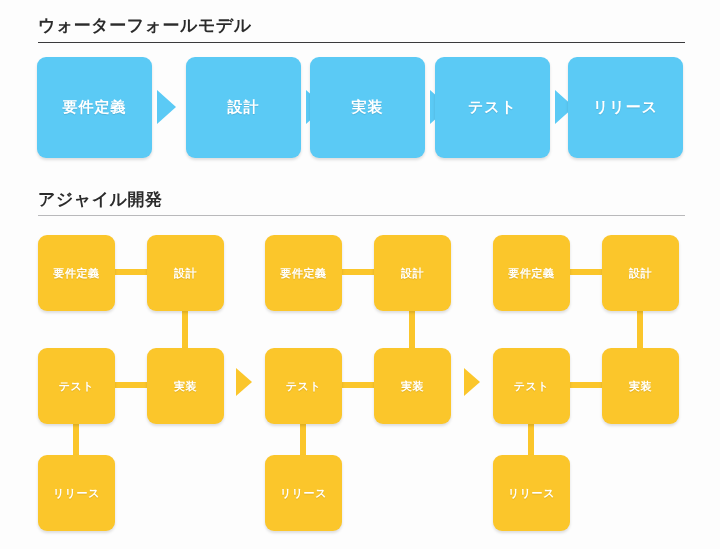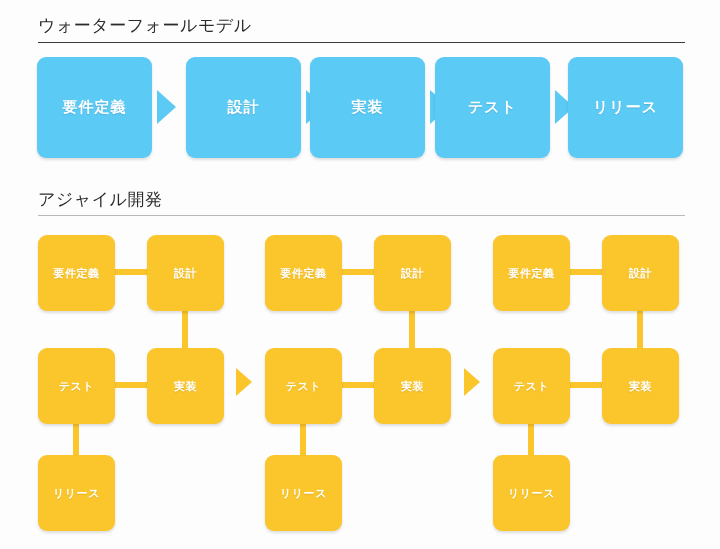--- a/index.html
+++ b/index.html
@@ -16,21 +16,21 @@
   }
   .page {
     position: absolute;
     inset: 0;
   }
 
   
   .section-title {
     position: absolute;
     font-size: 17px;
-    font-weight: normal;
+    font-weight: bold;
     color: #2b2b2b;
     letter-spacing: 0.5px;
     white-space: nowrap;
   }
   .section-rule {
     position: absolute;
     height: 0;
     border-top: 1px solid #3a3a3c;
   }
   .section-rule.light {

